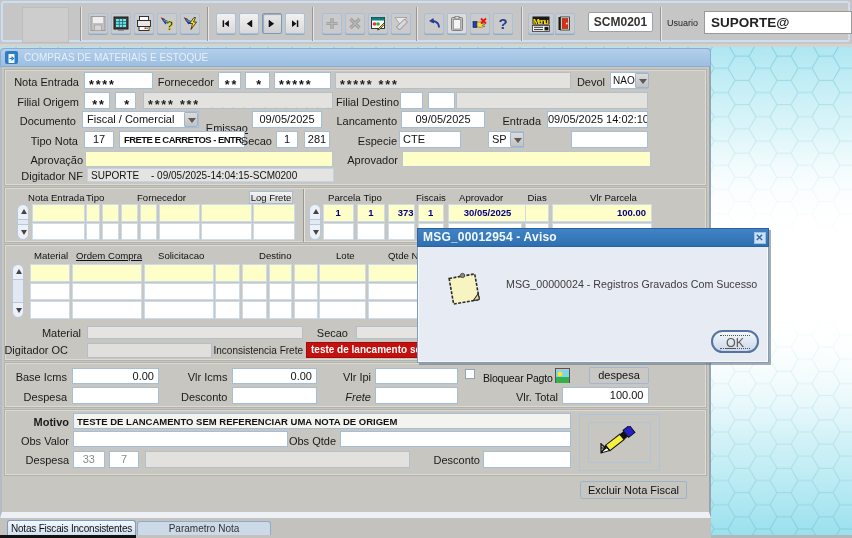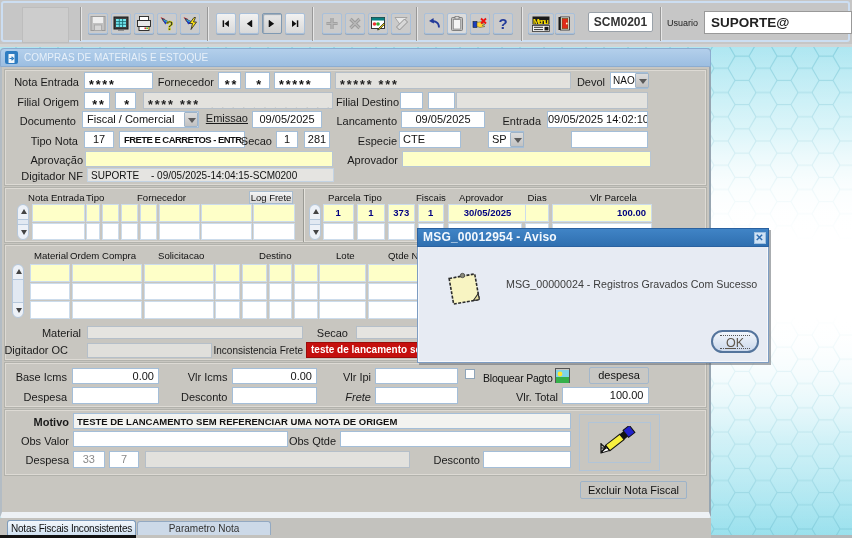--- a/index.html
+++ b/index.html
@@ -289,21 +289,21 @@
   <div class="fld ast" style="left:115px;top:91.5px;width:21px;height:17px;text-align:center;">*</div>
   <div class="gfld ast" style="left:143px;top:91.5px;width:190px;height:17px;">**** ***<span style="color:#b9b9b3;font-weight:normal;">&nbsp;&nbsp;. . . . . . . . . . . . . .</span></div>
   <div class="lbl" style="left:279px;top:95.5px;width:120px;">Filial Destino</div>
   <div class="fld" style="left:400px;top:91.5px;width:23px;height:17px;"></div>
   <div class="fld" style="left:428px;top:91.5px;width:27px;height:17px;"></div>
   <div class="gfld" style="left:456px;top:91.5px;width:192px;height:17px;"></div>
 
   <div class="lbl" style="left:-44px;top:115px;width:120px;">Documento</div>
   <div class="fld" style="left:82px;top:111px;width:117px;height:17px;line-height:15px;padding-left:4px;">Fiscal / Comercial</div>
   <div class="cmb" style="left:184px;top:112px;"></div>
-  <div class="lbl" style="left:128px;top:112px;width:120px;text-decoration:underline;">Emissao</div>
+  <div class="lbl" style="left:128px;top:122px;width:120px;text-decoration:underline;">Emissao</div>
   <div class="fld" style="left:252px;top:111px;width:70px;height:17px;text-align:center;line-height:15px;">09/05/2025</div>
   <div class="lbl" style="left:277px;top:115px;width:120px;">Lancamento</div>
   <div class="fld" style="left:401px;top:111px;width:84px;height:17px;text-align:center;line-height:15px;">09/05/2025</div>
   <div class="lbl" style="left:421px;top:115px;width:120px;">Entrada</div>
   <div class="fld" style="left:547px;top:111px;width:101px;height:17px;text-align:center;line-height:15px;">09/05/2025 14:02:10</div>
 
   <div class="lbl" style="left:-42px;top:134.5px;width:120px;">Tipo Nota</div>
   <div class="fld" style="left:84px;top:130.5px;width:30px;height:17px;text-align:center;line-height:15px;">17</div>
   <div class="fld" style="left:119px;top:130.5px;width:126px;height:17px;line-height:15px;padding-left:4px;font-weight:bold;font-size:9.5px;letter-spacing:-0.55px;">FRETE E CARRETOS - ENTR.</div>
   <div class="lbl" style="left:152px;top:134.5px;width:120px;">Secao</div>
@@ -366,39 +366,39 @@
   <div class="hdr" style="left:527.5px;top:191.5px;">Dias</div>
   <div class="hdr" style="left:590px;top:191.5px;">Vlr Parcela</div>
   <div class="sb" style="left:309px;top:204px;height:36px;">
       <i class="up"></i>
       <i class="dn"></i>
       <b class="mid"></b>
     </div>
 
   <div class="cell ycell navv" style="left:323px;top:204px;width:30.5px;height:17.5px;text-align:center;line-height:16px;">1</div>
   <div class="cell ycell navv" style="left:357px;top:204px;width:28px;height:17.5px;text-align:center;line-height:16px;">1</div>
-  <div class="cell ycell navv" style="left:388px;top:204px;width:26.5px;height:17.5px;text-align:center;line-height:16px;">373</div>
+  <div class="cell ycell navv" style="left:388px;top:204px;width:26.5px;height:17.5px;text-align:right;line-height:16px;">373</div>
   <div class="cell ycell navv" style="left:417.5px;top:204px;width:26.5px;height:17.5px;text-align:center;line-height:16px;">1</div>
   <div class="cell ycell navv" style="left:447.5px;top:204px;width:80px;height:17.5px;text-align:center;line-height:16px;">30/05/2025</div>
   <div class="cell ycell" style="left:525px;top:204px;width:24px;height:17.5px;"></div>
   <div class="cell ycell navv" style="left:552px;top:204px;width:100px;height:17.5px;text-align:right;line-height:16px;padding-right:5px;">100.00</div>
 
   <div class="cell" style="left:323px;top:222.5px;width:30.5px;height:17.5px;"></div>
   <div class="cell" style="left:357px;top:222.5px;width:28px;height:17.5px;"></div>
   <div class="cell" style="left:388px;top:222.5px;width:26.5px;height:17.5px;"></div>
   <div class="cell" style="left:417.5px;top:222.5px;width:26.5px;height:17.5px;"></div>
   <div class="cell" style="left:447.5px;top:222.5px;width:74.5px;height:17.5px;"></div>
   <div class="cell" style="left:525px;top:222.5px;width:24px;height:17.5px;"></div>
   <div class="cell" style="left:552px;top:222.5px;width:100px;height:17.5px;"></div>
 </div>
 
 <div class="abs" style="left:4px;top:244px;width:703px;height:117px;border:1px solid #b2b2ac;box-shadow:inset 0 0 0 1px #dddad4;"></div>
 <div id="s3">
   <div class="hdr" style="left:34px;top:250px;">Material</div>
-  <div class="hdr" style="left:70px;top:250px;">Ordem Compra</div>
+  <div class="hdr" style="left:76px;top:250px;text-decoration:underline;">Ordem Compra</div>
   <div class="hdr" style="left:158px;top:250px;">Solicitacao</div>
   <div class="hdr" style="left:259px;top:250px;">Destino</div>
   <div class="hdr" style="left:336px;top:250px;">Lote</div>
   <div class="hdr" style="left:388px;top:250px;">Qtde Nota</div>
   <div class="sb" style="left:12px;top:264px;height:54px;">
       <i class="up"></i>
       <i class="dn"></i>
       <b class="mid"></b>
     </div>
 

